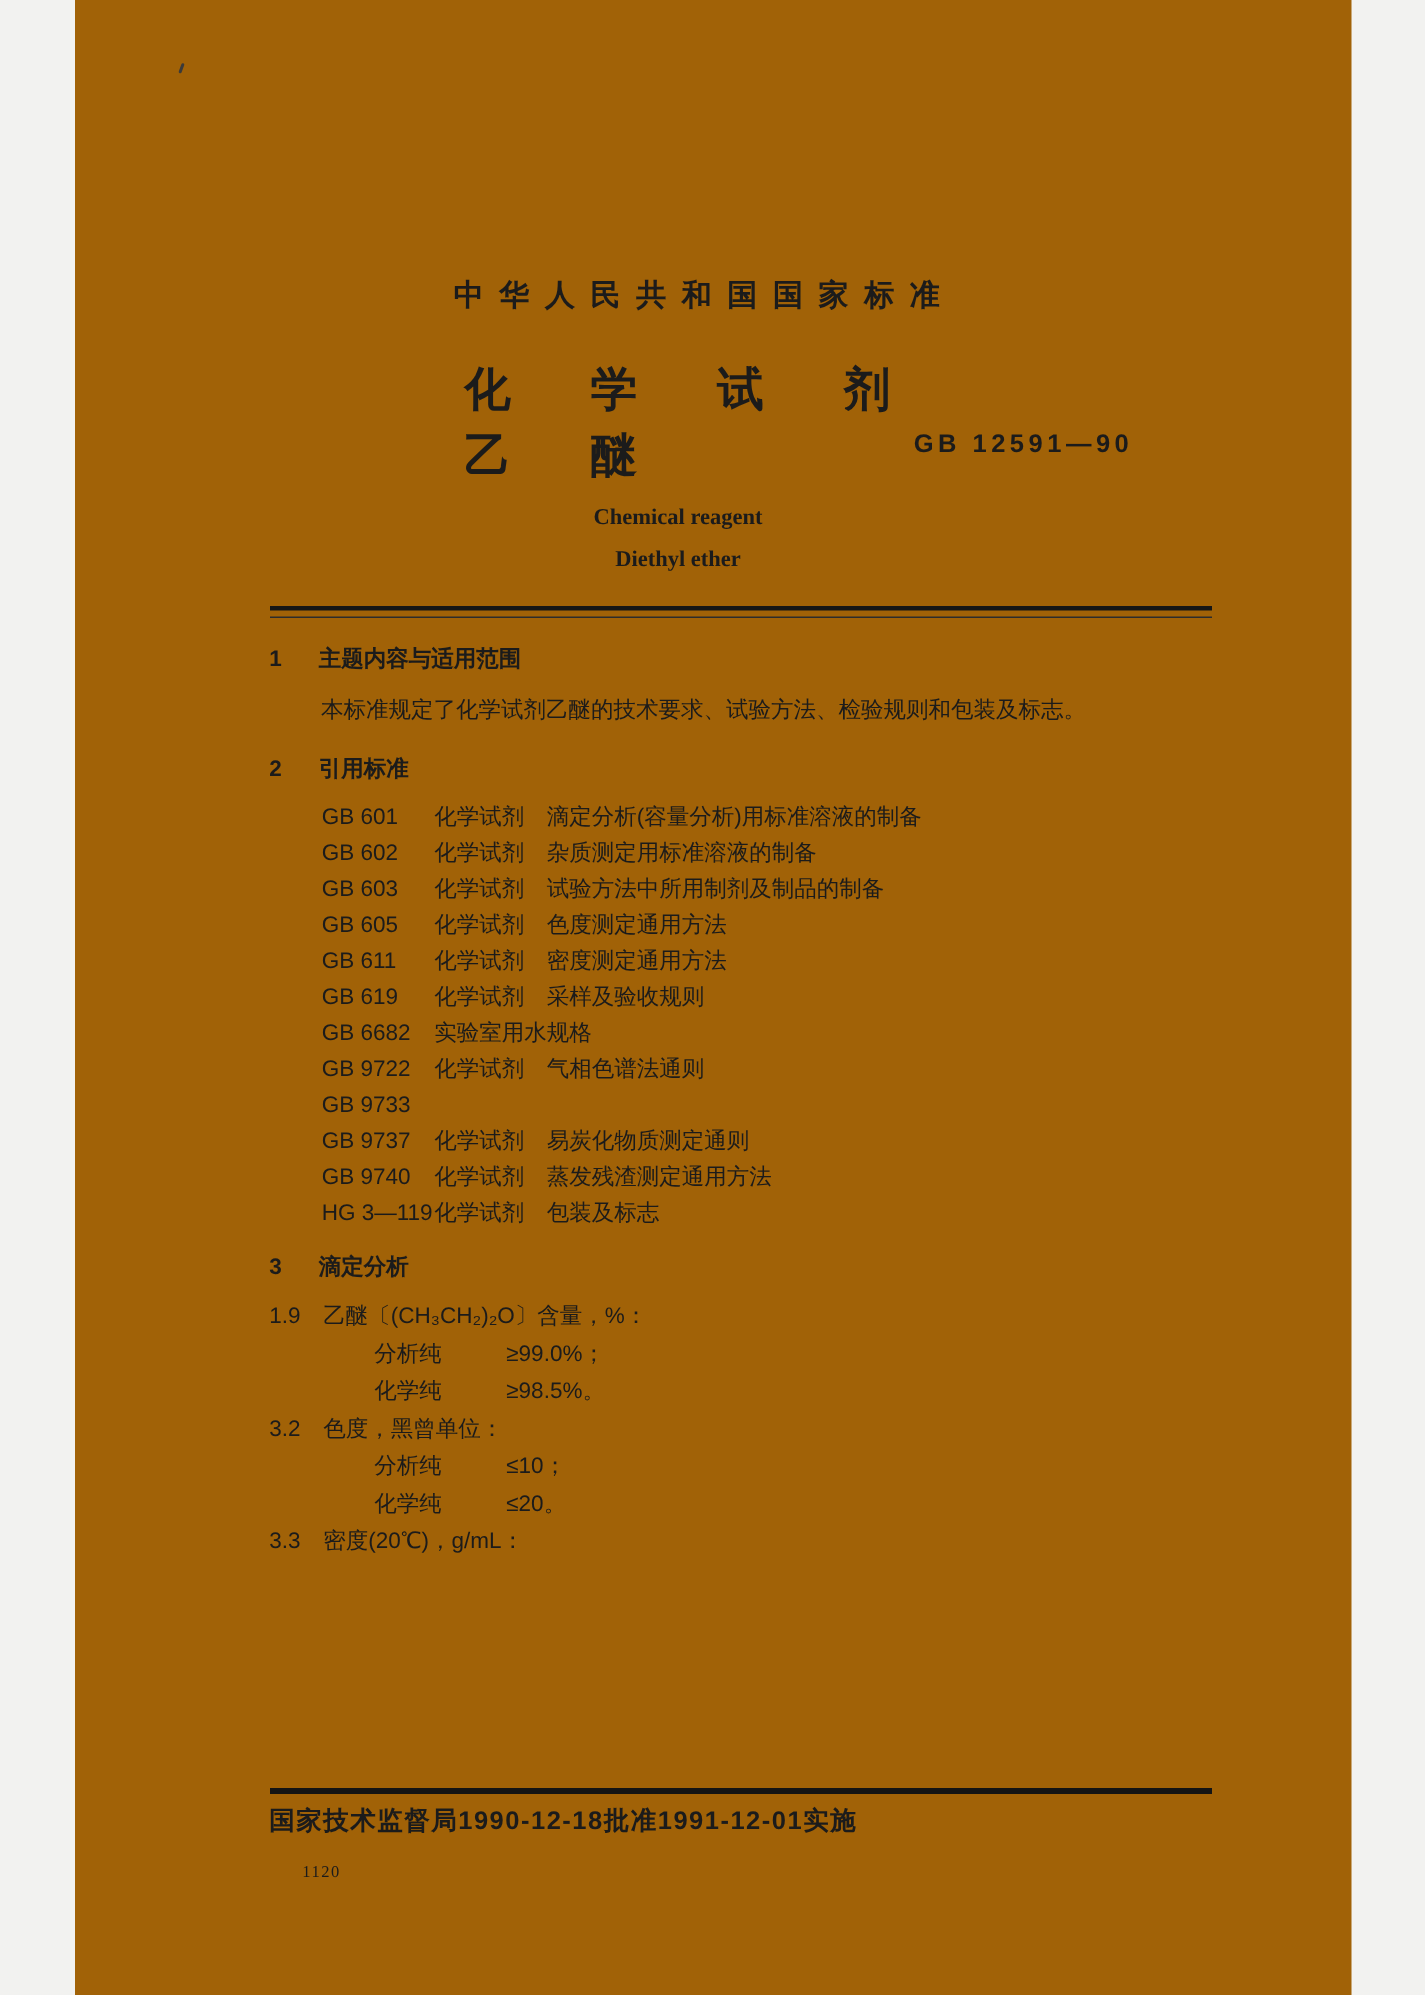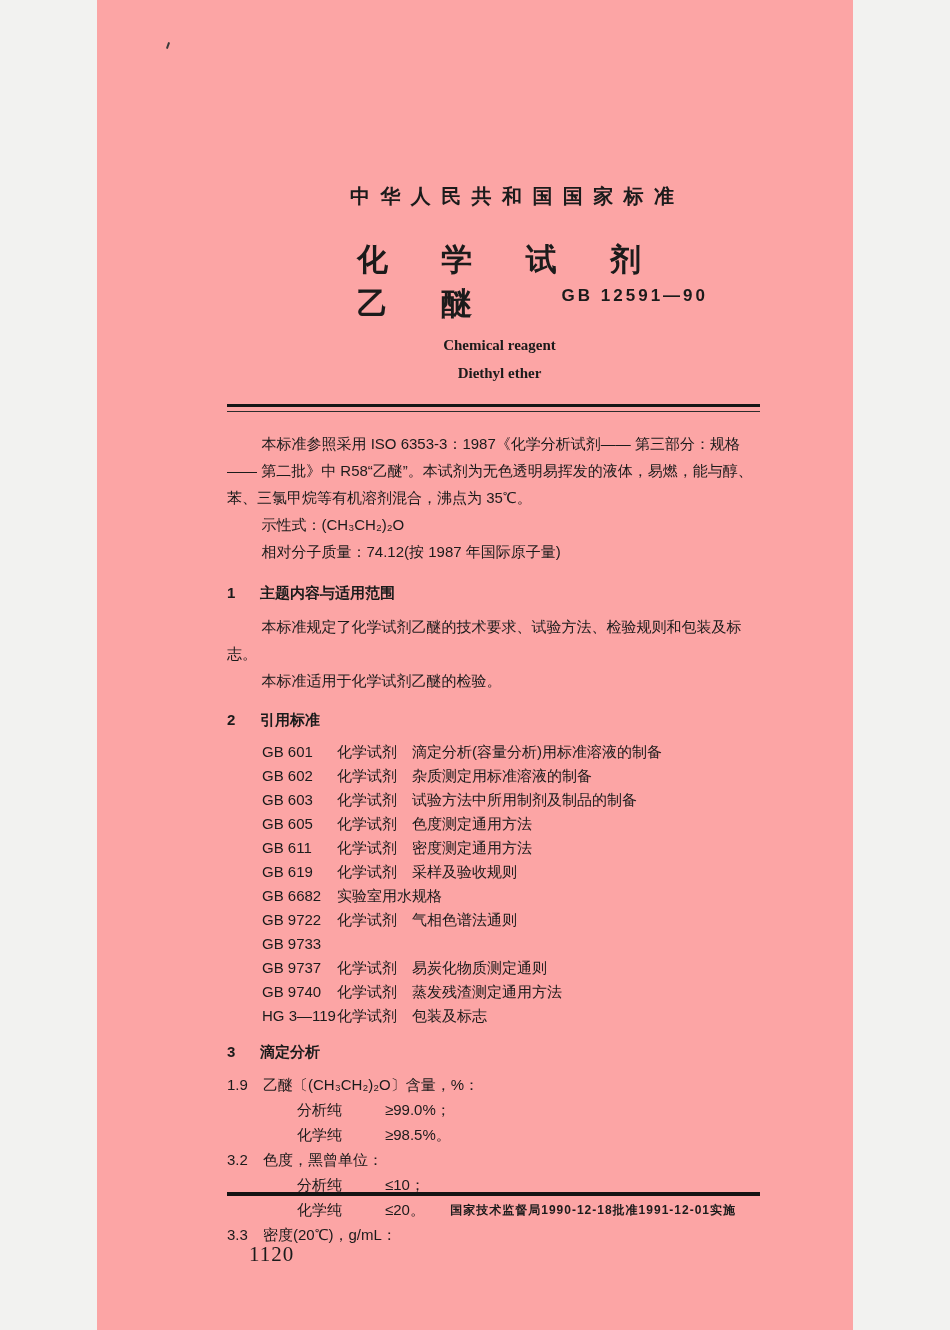--- a/index.html
+++ b/index.html
@@ -1,21 +1,21 @@
 <!DOCTYPE html>
 <html><head>
 <meta charset="utf-8">
 <style>
   * { margin:0; padding:0; box-sizing:border-box; }
   html, body { background:#f2f2f0; }
   .page {
     position:relative;
-    width:756px; height:1330px;
+    width:851px; height:1330px;
     margin:0 auto;
-    background:#fca5a5;
+    background:#a16207;
     color:#1b1b1b;
     font-family:"Liberation Sans", sans-serif;
     font-size:15px;
     overflow:hidden;
     padding-left:12px;
   }
   .content { position:absolute; left:130px; right:93px; top:0; }
 
   .kicker {
     margin-top:183px; padding-left:123px;
@@ -65,27 +65,27 @@
   .tline .num { width:36px; }
   .tline.s { padding-left:34px;align-items:center; }
   .tline.s .label { width:88px; }
 
   .footer-rule {
     position:absolute; left:130px; right:93px; top:1192px;
     border-top:4px solid #141414;
   }
   .footer-row {
     position:absolute; left:130px; right:93px; top:1202px;
-    display:flex; justify-content:flex-end;
-    font-weight:bold; font-size:12px; letter-spacing:1px;
+    display:flex; justify-content:flex-start;
+    font-weight:bold; font-size:17px; letter-spacing:1px;
   }
   .footer-row .right { padding-right:24px; }
   .page-no {
     position:absolute; left:152px; top:1242px;
-    font-family:"Liberation Serif", serif; font-size:21px; letter-spacing:1px;
+    font-family:"Liberation Serif", serif; font-size:11px; letter-spacing:1px;
   }
   .artifact {
     position:absolute; left:70px; top:42px;
     width:2px; height:7px; background:#3a3a3a; transform:rotate(20deg);
     border-radius:1px;
   }
 </style>
 </head>
 <body>
 
@@ -99,37 +99,28 @@
     <div class="title-cn l1">化学试剂</div>
     <div class="title-cn l2">乙醚</div>
 
     <div class="std-no">GB 12591—90</div>
 
     <div class="title-en l1">Chemical reagent</div>
     <div class="title-en l2">Diethyl ether</div>
 
     <div class="rule-double"></div>
 
-    <div class="intro">
-
-        <p>本标准参照采用 ISO 6353-3：1987《化学分析试剂—— 第三部分：规格—— 第二批》中 R58“乙醚”。本试剂为无色透明易挥发的液体，易燃，能与醇、苯、三氯甲烷等有机溶剂混合，沸点为 35℃。</p>
-
-        <p>示性式：(CH₃CH₂)₂O</p>
-
-        <p>相对分子质量：74.12(按 1987 年国际原子量)</p>
-      </div>
 
     <div class="sec-h h1">
       <span class="sec-num">1</span><span>主题内容与适用范围</span>
     </div>
     <div class="sec-paras">
 
         <p>本标准规定了化学试剂乙醚的技术要求、试验方法、检验规则和包装及标志。</p>
 
-        <p>本标准适用于化学试剂乙醚的检验。</p>
       </div>
 
     <div class="sec-h h2">
       <span class="sec-num">2</span><span>引用标准</span>
     </div>
     <div class="refs">
 
         <div class="ref-line">
           <span class="ref-code">GB 601</span>
           <span class="ref-text">化学试剂　滴定分析(容量分析)用标准溶液的制备</span>

